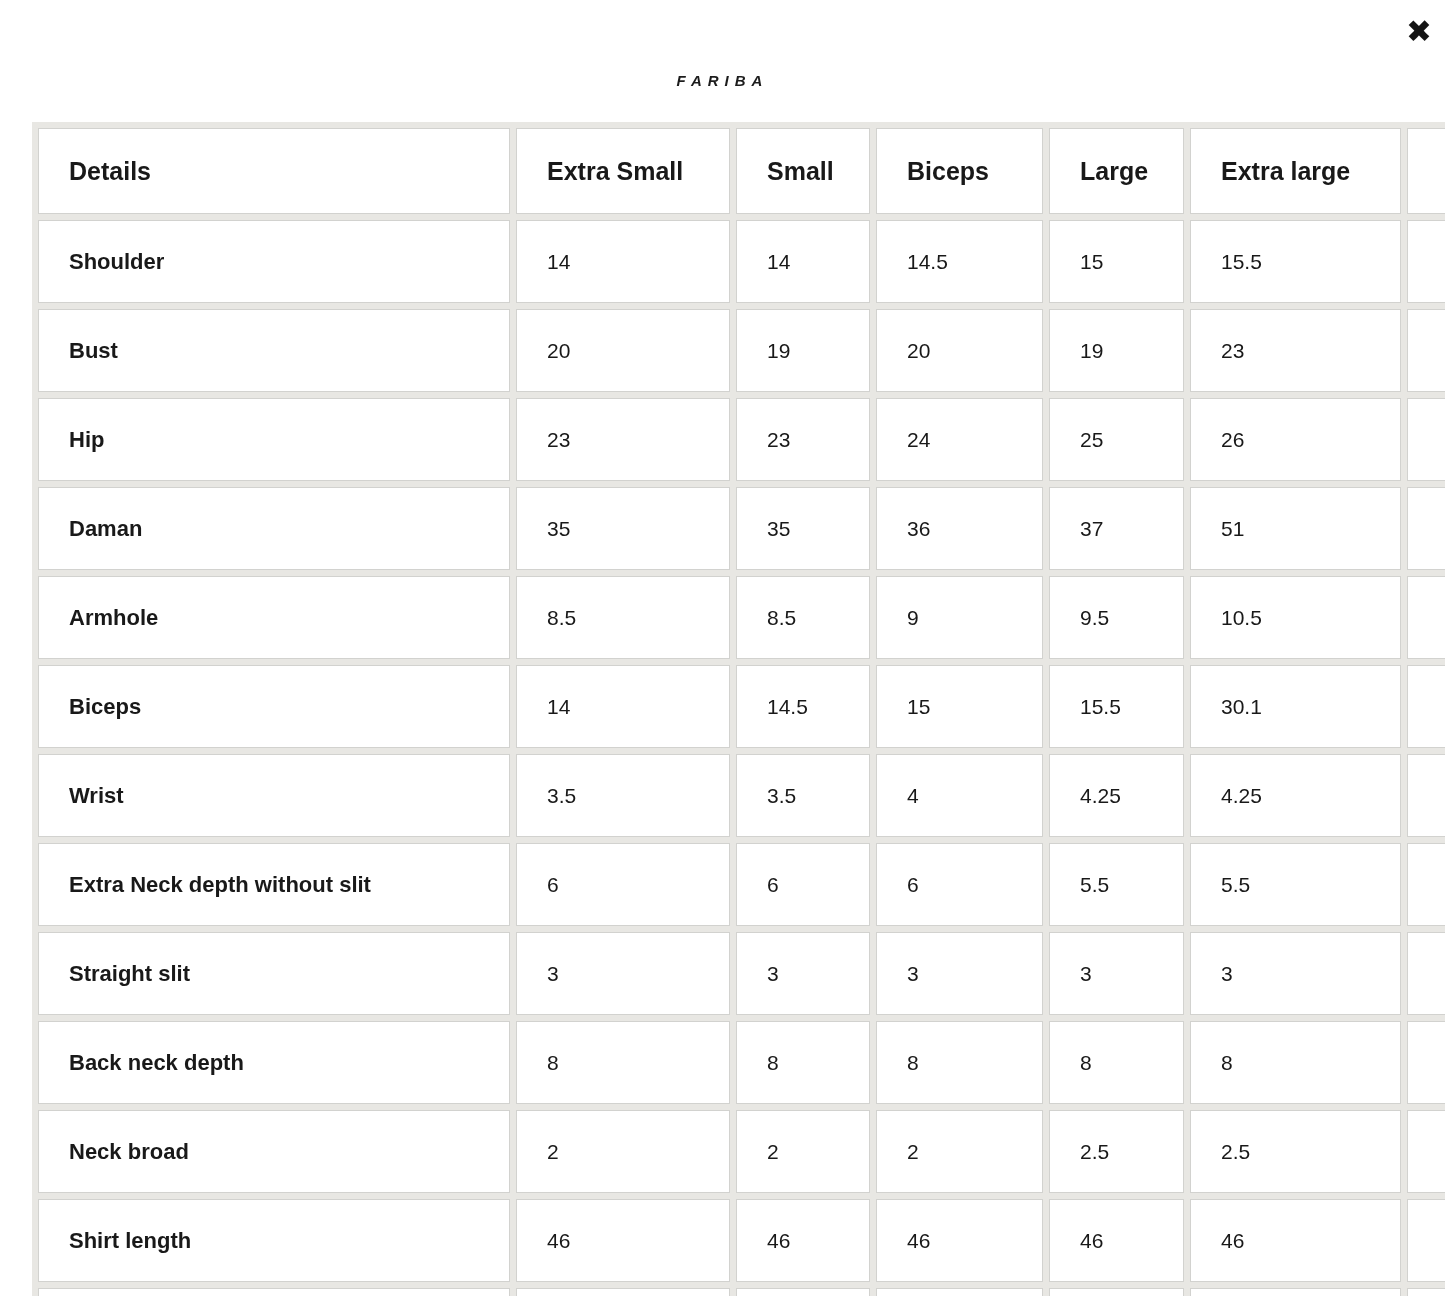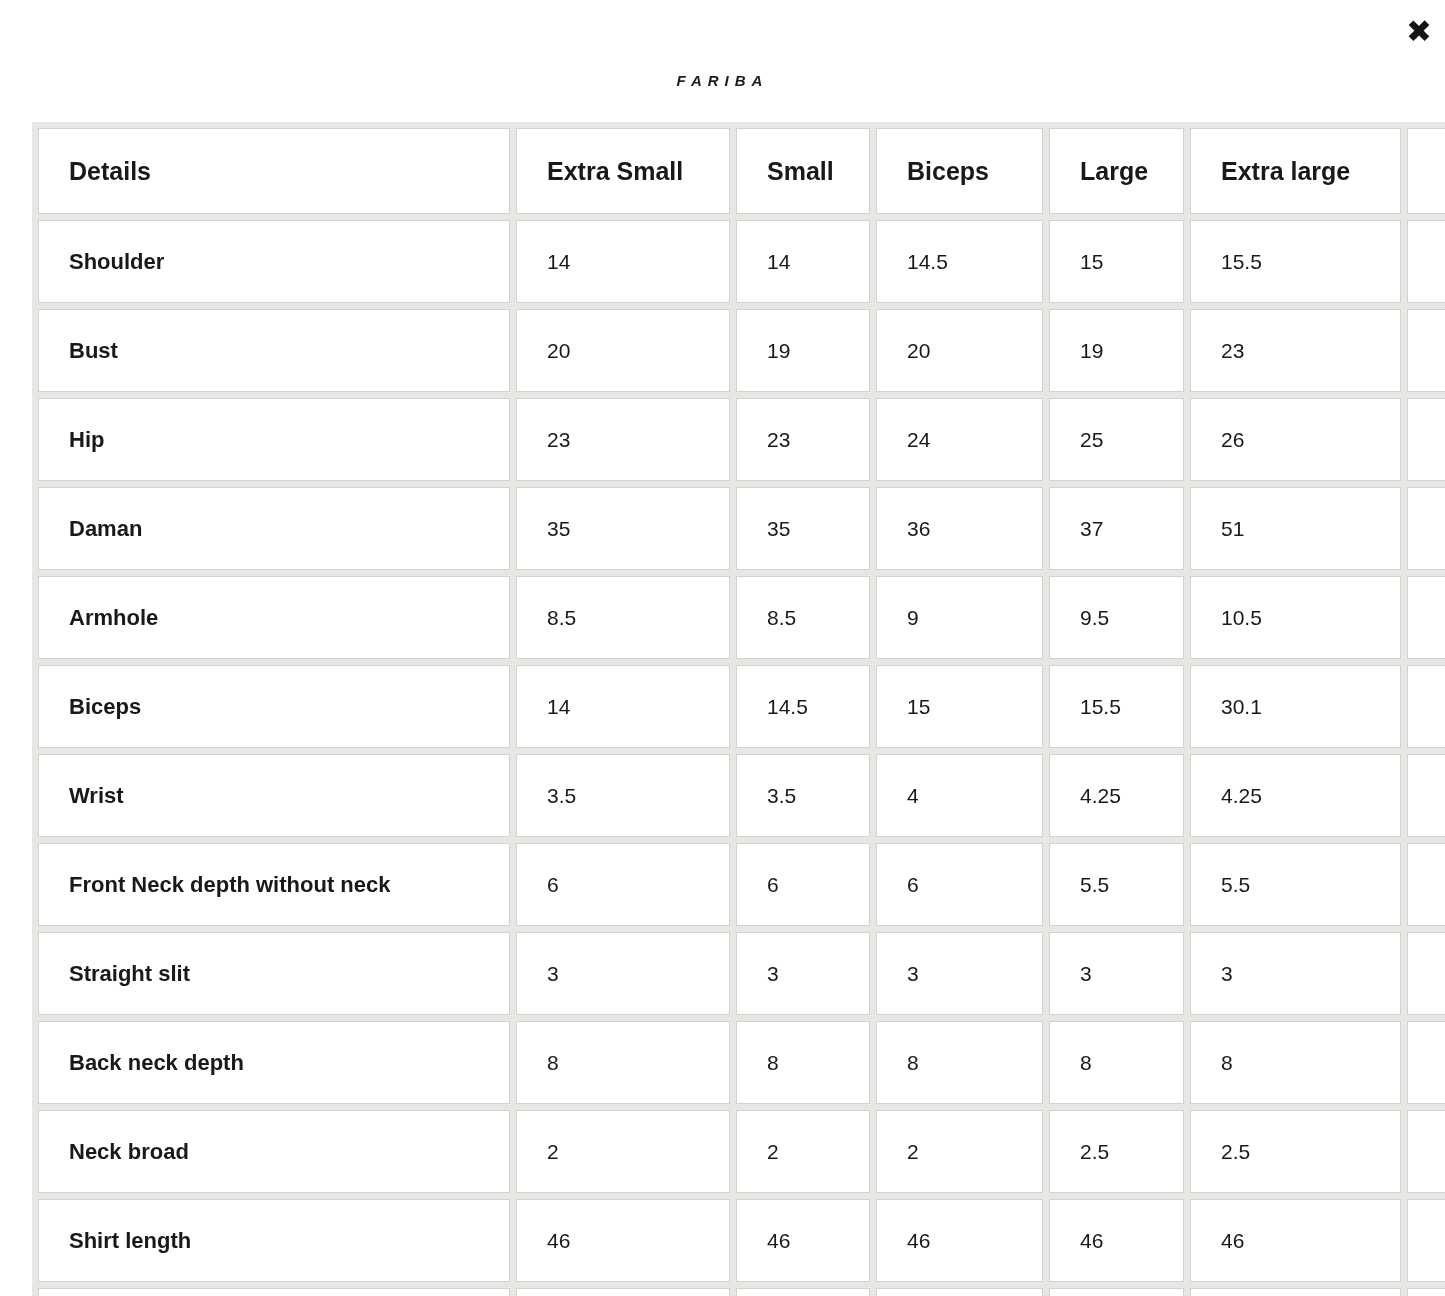--- a/index.html
+++ b/index.html
@@ -162,21 +162,21 @@
         <tr>
           <td class="row-label">Wrist</td>
           <td>3.5</td>
           <td>3.5</td>
           <td>4</td>
           <td>4.25</td>
           <td>4.25</td>
           <td></td>
         </tr>
         <tr>
-          <td class="row-label">Front Neck depth without neck</td>
+          <td class="row-label">Extra Neck depth without slit</td>
           <td>6</td>
           <td>6</td>
           <td>6</td>
           <td>5.5</td>
           <td>5.5</td>
           <td></td>
         </tr>
         <tr>
           <td class="row-label">Straight slit</td>
           <td>3</td>

